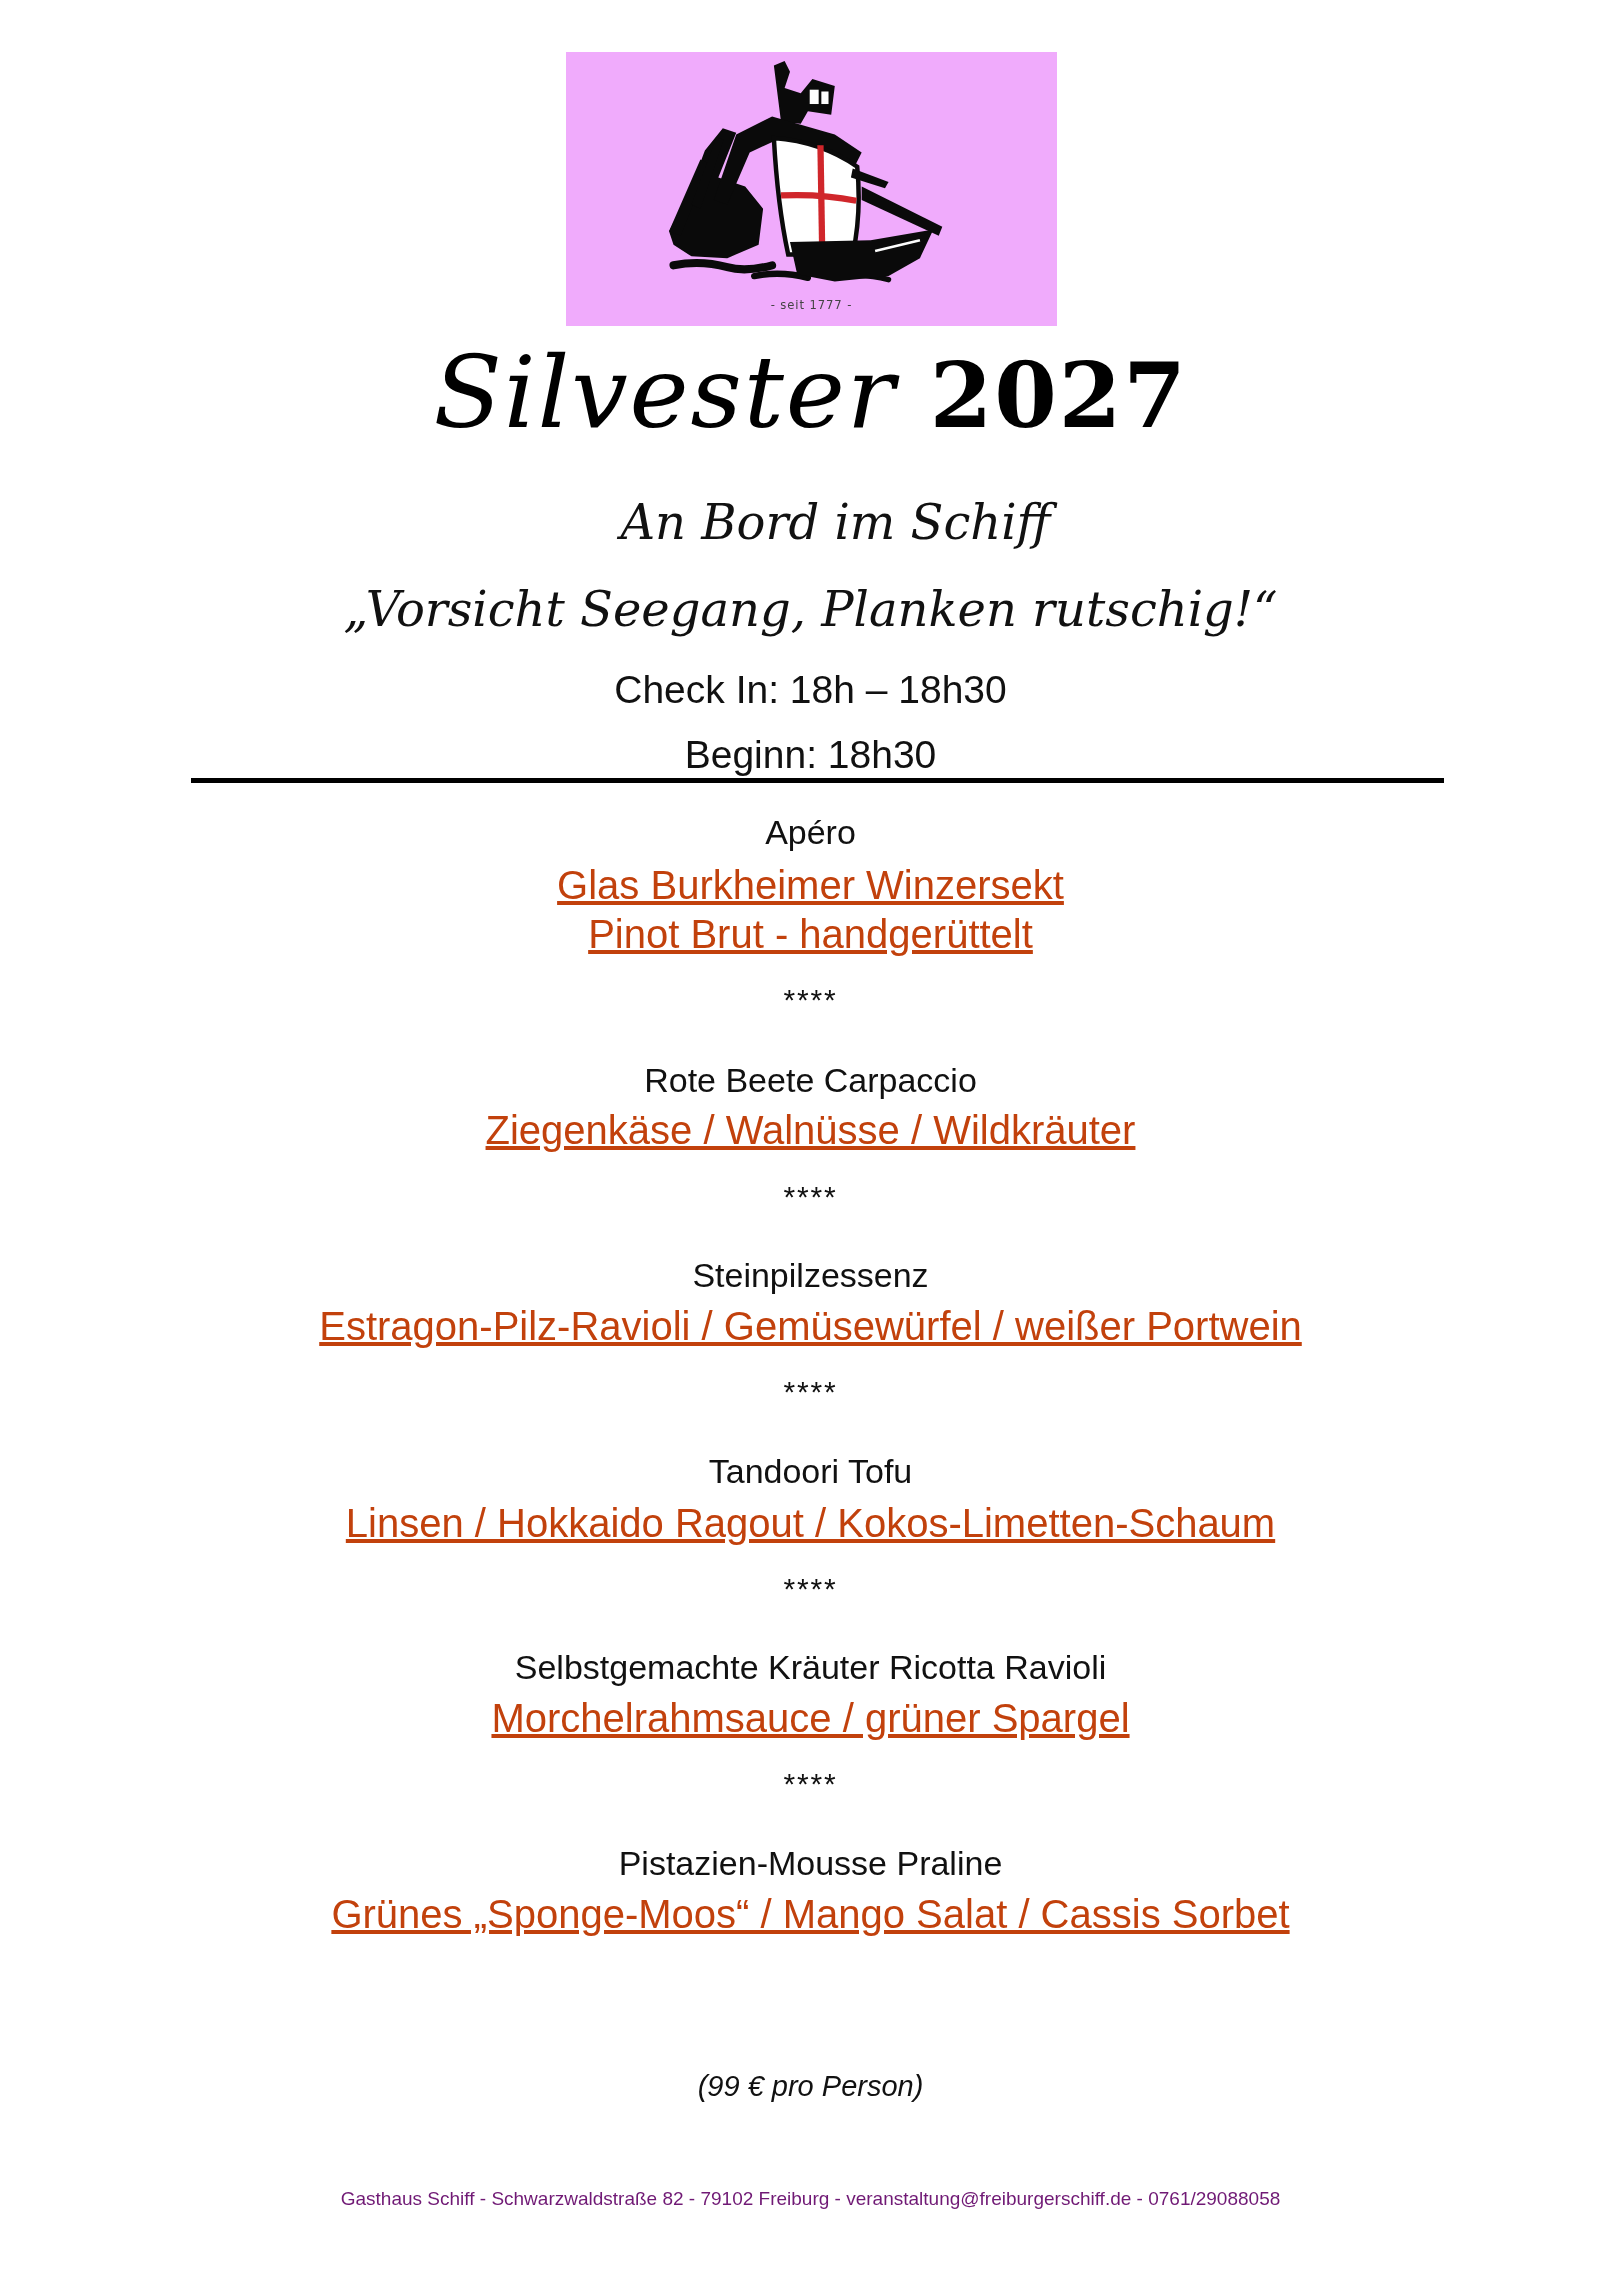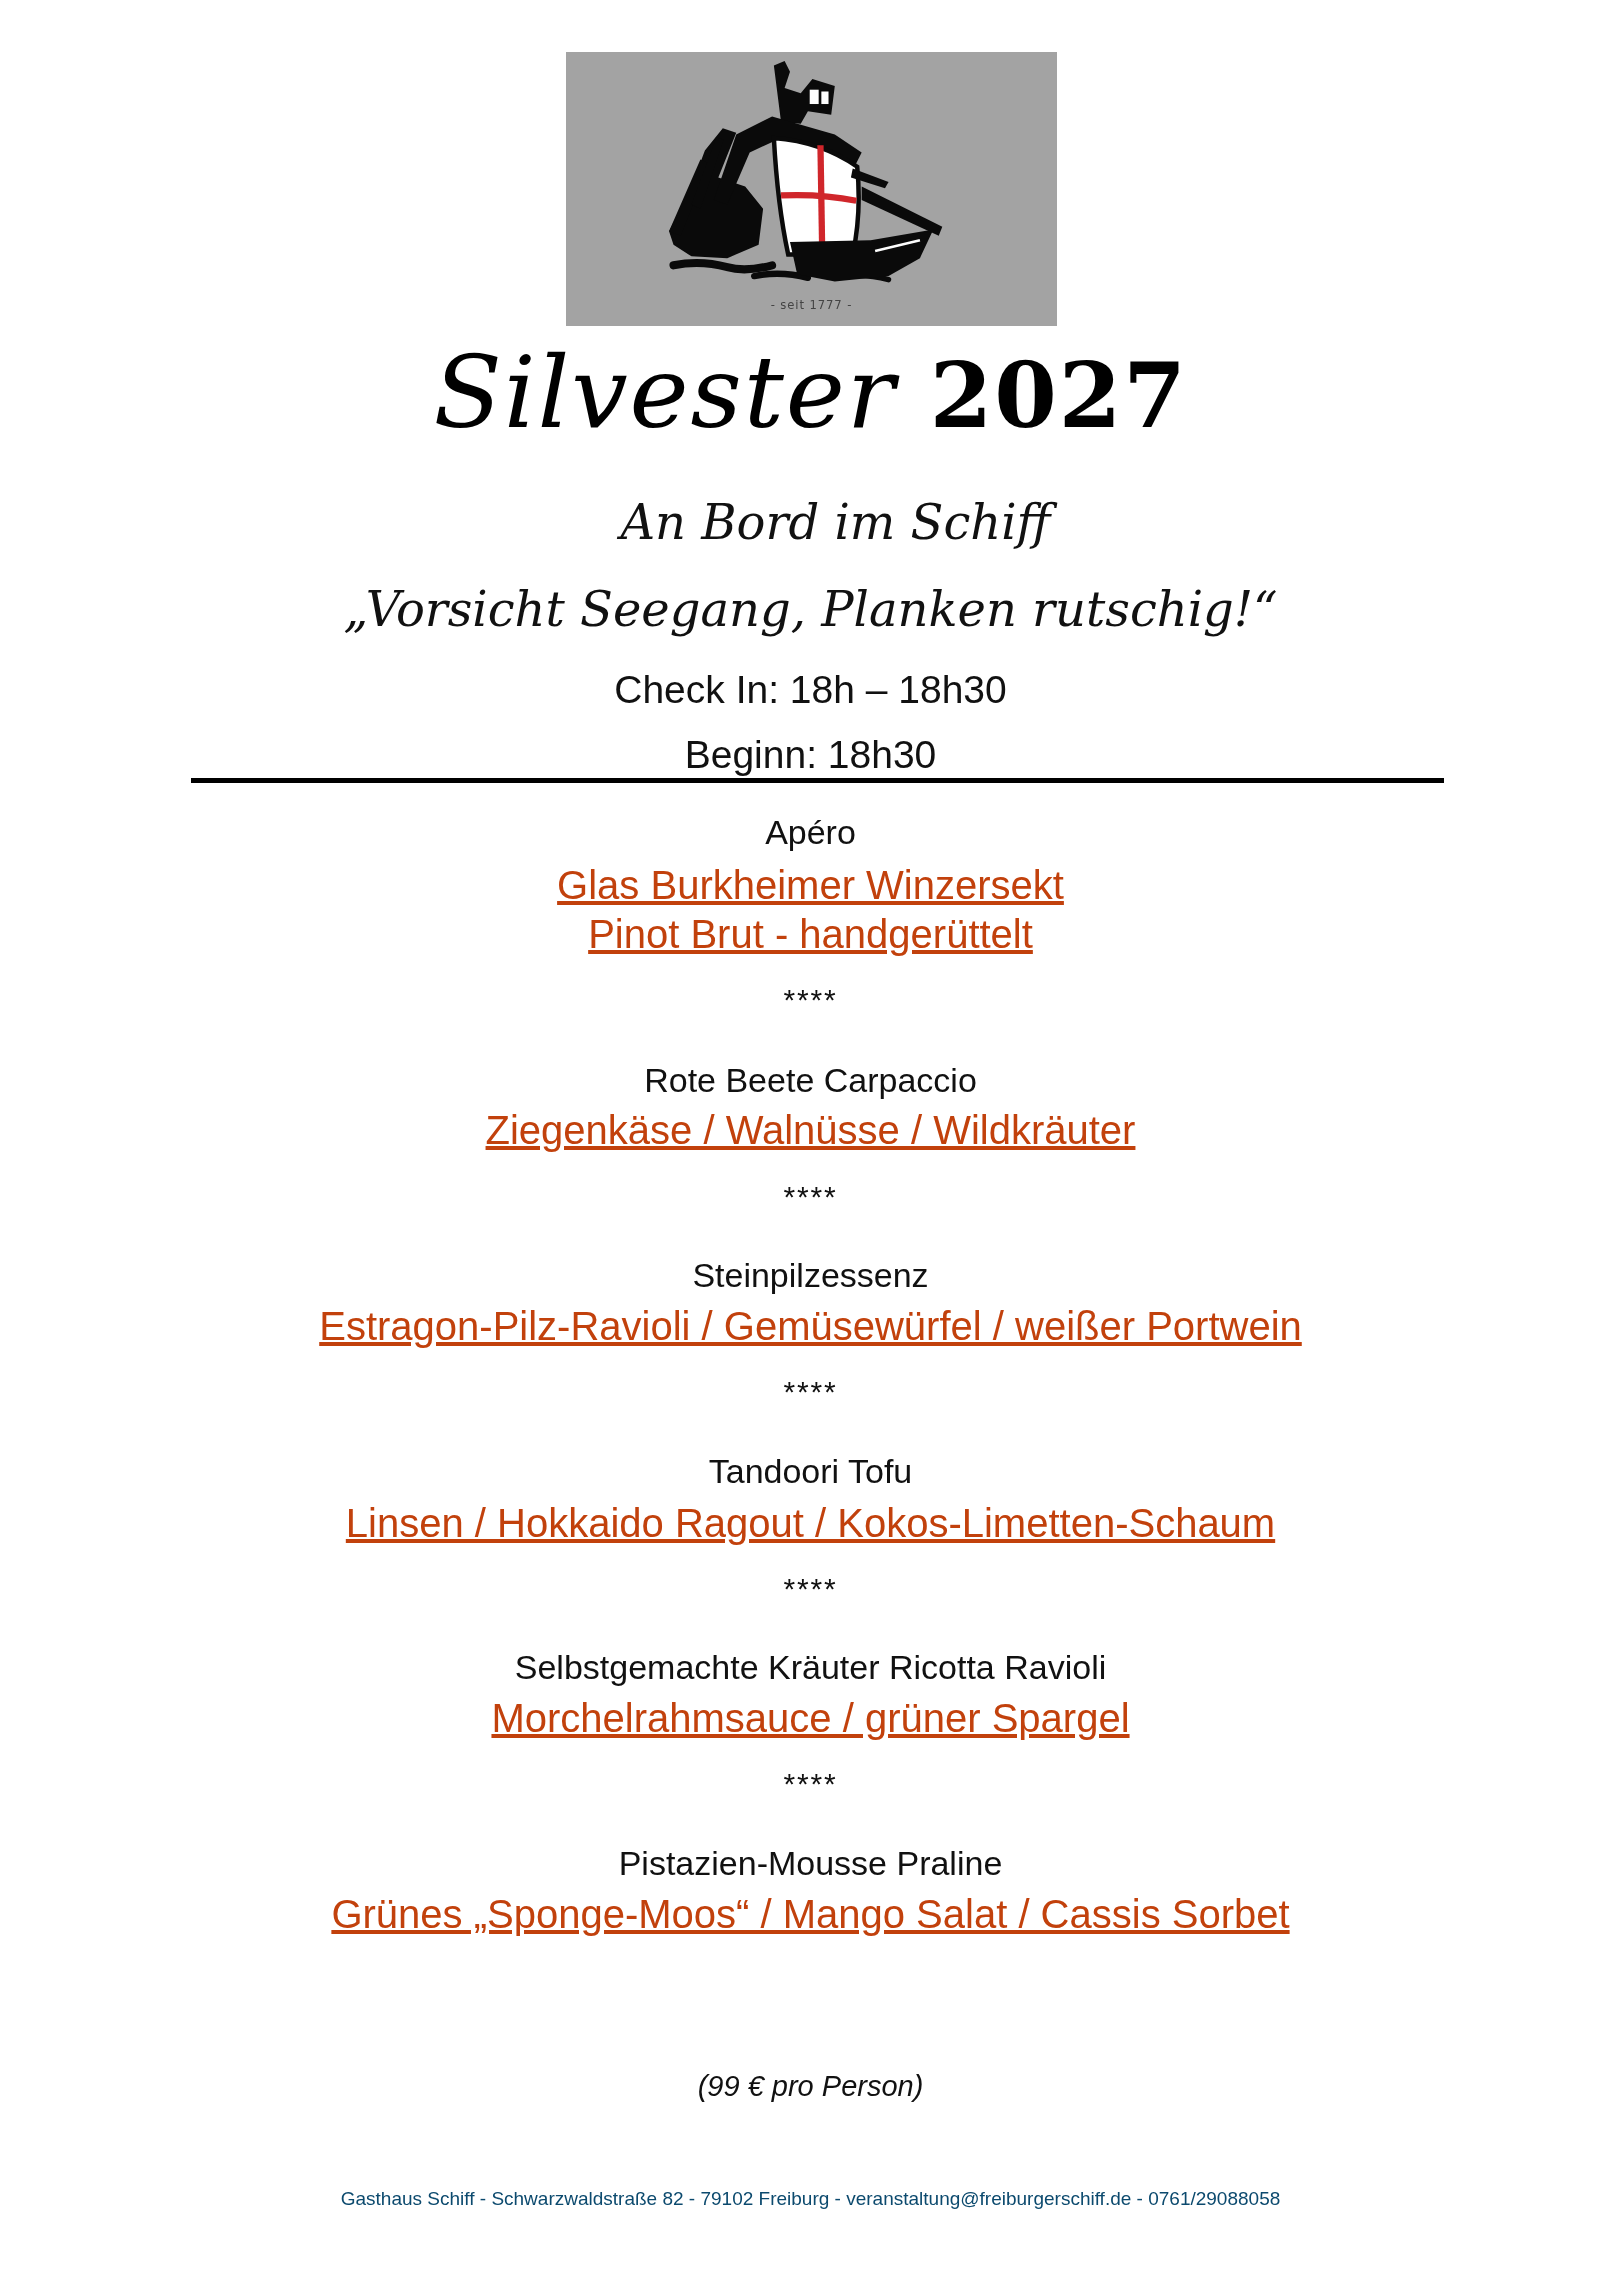--- a/index.html
+++ b/index.html
@@ -1,34 +1,34 @@
 <!DOCTYPE html>
 <html style="font-size:14.3px"><head>
 <meta charset="utf-8">
 <style>
   html, body { margin: 0; padding: 0; background: #ffffff; }
   body { width: 1621px; height: 2293px; position: relative; overflow: hidden;
          font-family: "Liberation Sans", "DejaVu Sans", sans-serif; color: #111; }
   .abs { position: absolute; left: 0; width: 1621px; text-align: center; white-space: nowrap; }
-  .logo-box { position: absolute; left: 566px; top: 52px; width: 491px; height: 274px; background: #a3a3a3; }
+  .logo-box { position: absolute; left: 566px; top: 52px; width: 491px; height: 274px; background: #f0abfc; }
   .logo-box svg { display: block; }
   .seit { position: absolute; left: 0; width: 491px; top: 246px; text-align: center;
           font-size: 11.6px; color: #444; letter-spacing: 0.9px; font-family: "DejaVu Sans", sans-serif; }
   .title { top: 330px; font-family: "DejaVu Serif", "Liberation Serif", serif; font-style: italic;
            font-size: 100px; line-height: 125px; color: #000; letter-spacing: 1.8px; }
   .title .year { font-style: normal; font-weight: bold; font-size: 90px; }
   .subtitle { top: 491px; font-family: "DejaVu Serif", serif; font-style: italic; font-size: 48px; line-height: 63px; padding-left: 25px; }
   .motto { top: 576px; font-family: "DejaVu Serif", serif; font-style: italic; font-size: 48px; line-height: 66px; }
   .info { font-size: 39px; line-height: 36px; color: #111; }
   .rule { position: absolute; left: 191px; width: 1253px; top: 778px; height: 5.4px; background: #000; }
   .course-title { font-size: 34px; line-height: 43px; color: #111; }
   .course-desc { font-size: 40px; line-height: 38px; color: #c2410c; text-decoration: underline; }
   .sep { font-size: 30px; line-height: 36px; color: #111; letter-spacing: 1.8px; }
   .price { top: 2067px; font-size: 29px; line-height: 39px; font-style: italic; }
-  .footer { top: 2185px; font-size: 19px; line-height: 27px; color: #0c4a6e; }
+  .footer { top: 2185px; font-size: 19px; line-height: 27px; color: #701a75; }
 </style>
 </head>
 <body>
 
 <div class="logo-box">
   <svg width="491" height="251" viewBox="0 0 548 280">
 
     <path d="M120 238 Q150 232 180 240 Q200 246 230 238" stroke="#0a0a0a" stroke-width="9" fill="none" stroke-linecap="round"></path>
     <path d="M210 250 Q240 244 270 252" stroke="#0a0a0a" stroke-width="7" fill="none" stroke-linecap="round"></path>
     <path d="M300 252 Q330 246 360 254" stroke="#0a0a0a" stroke-width="6" fill="none" stroke-linecap="round"></path>

